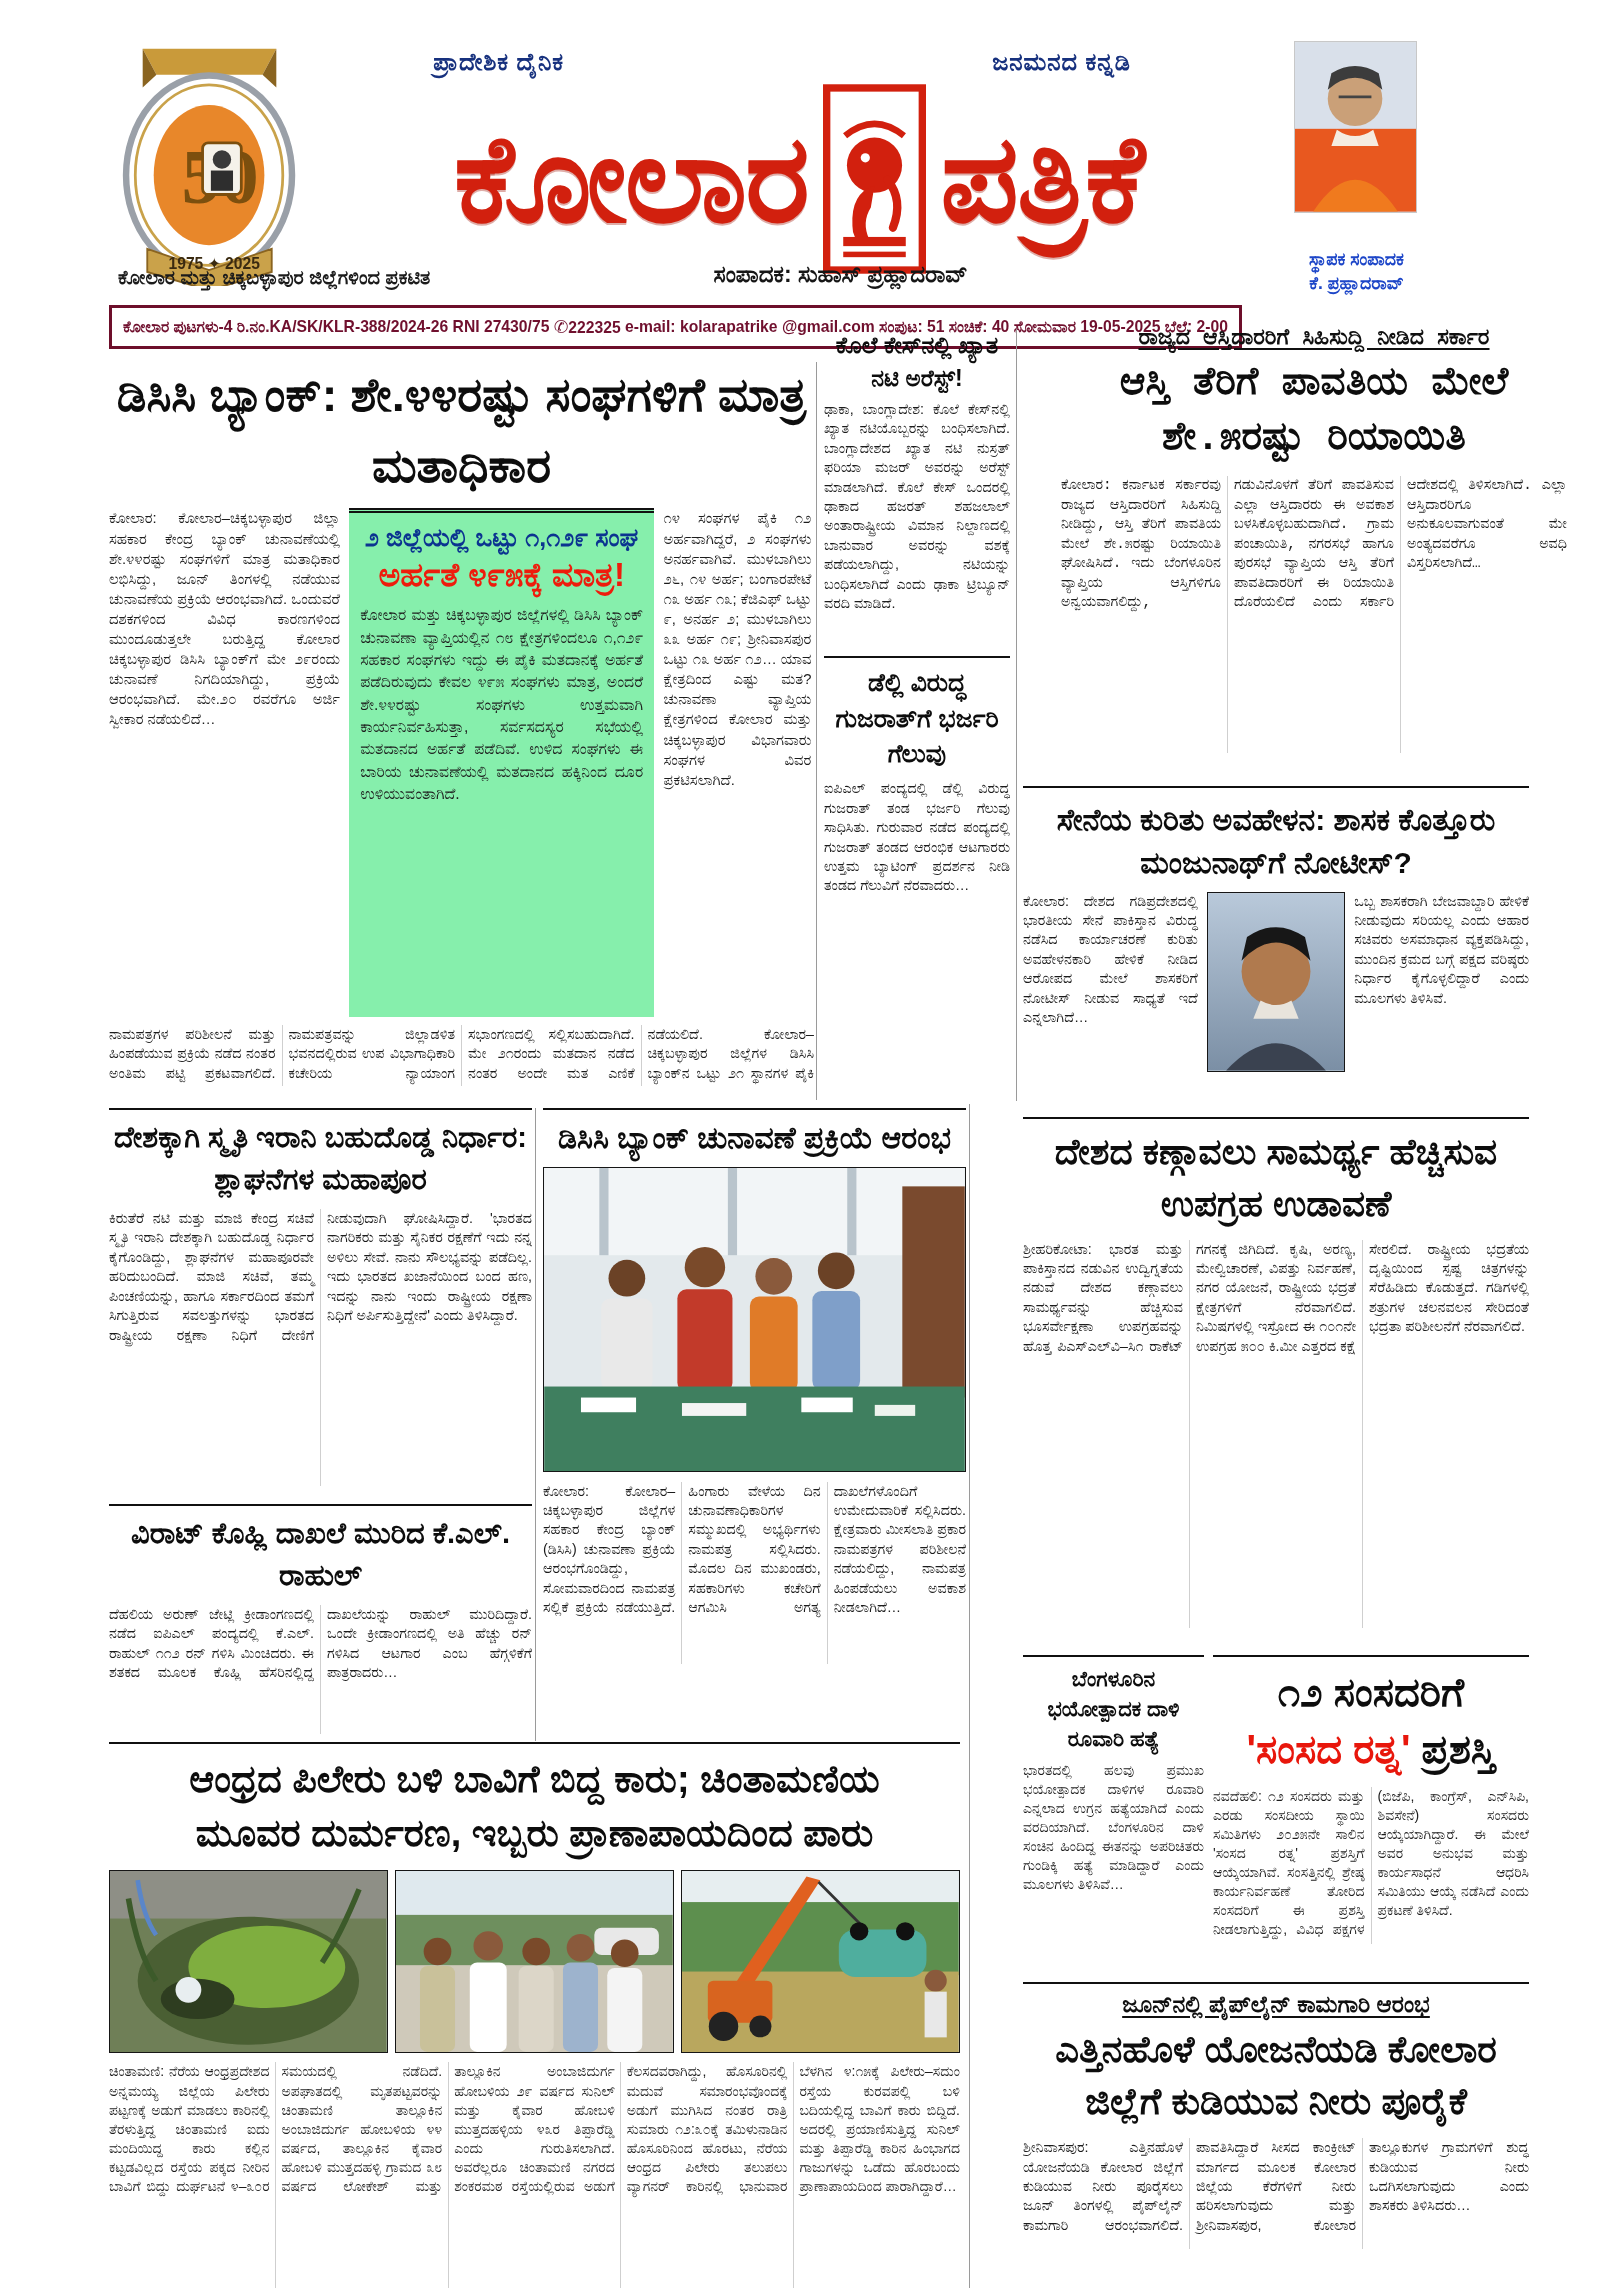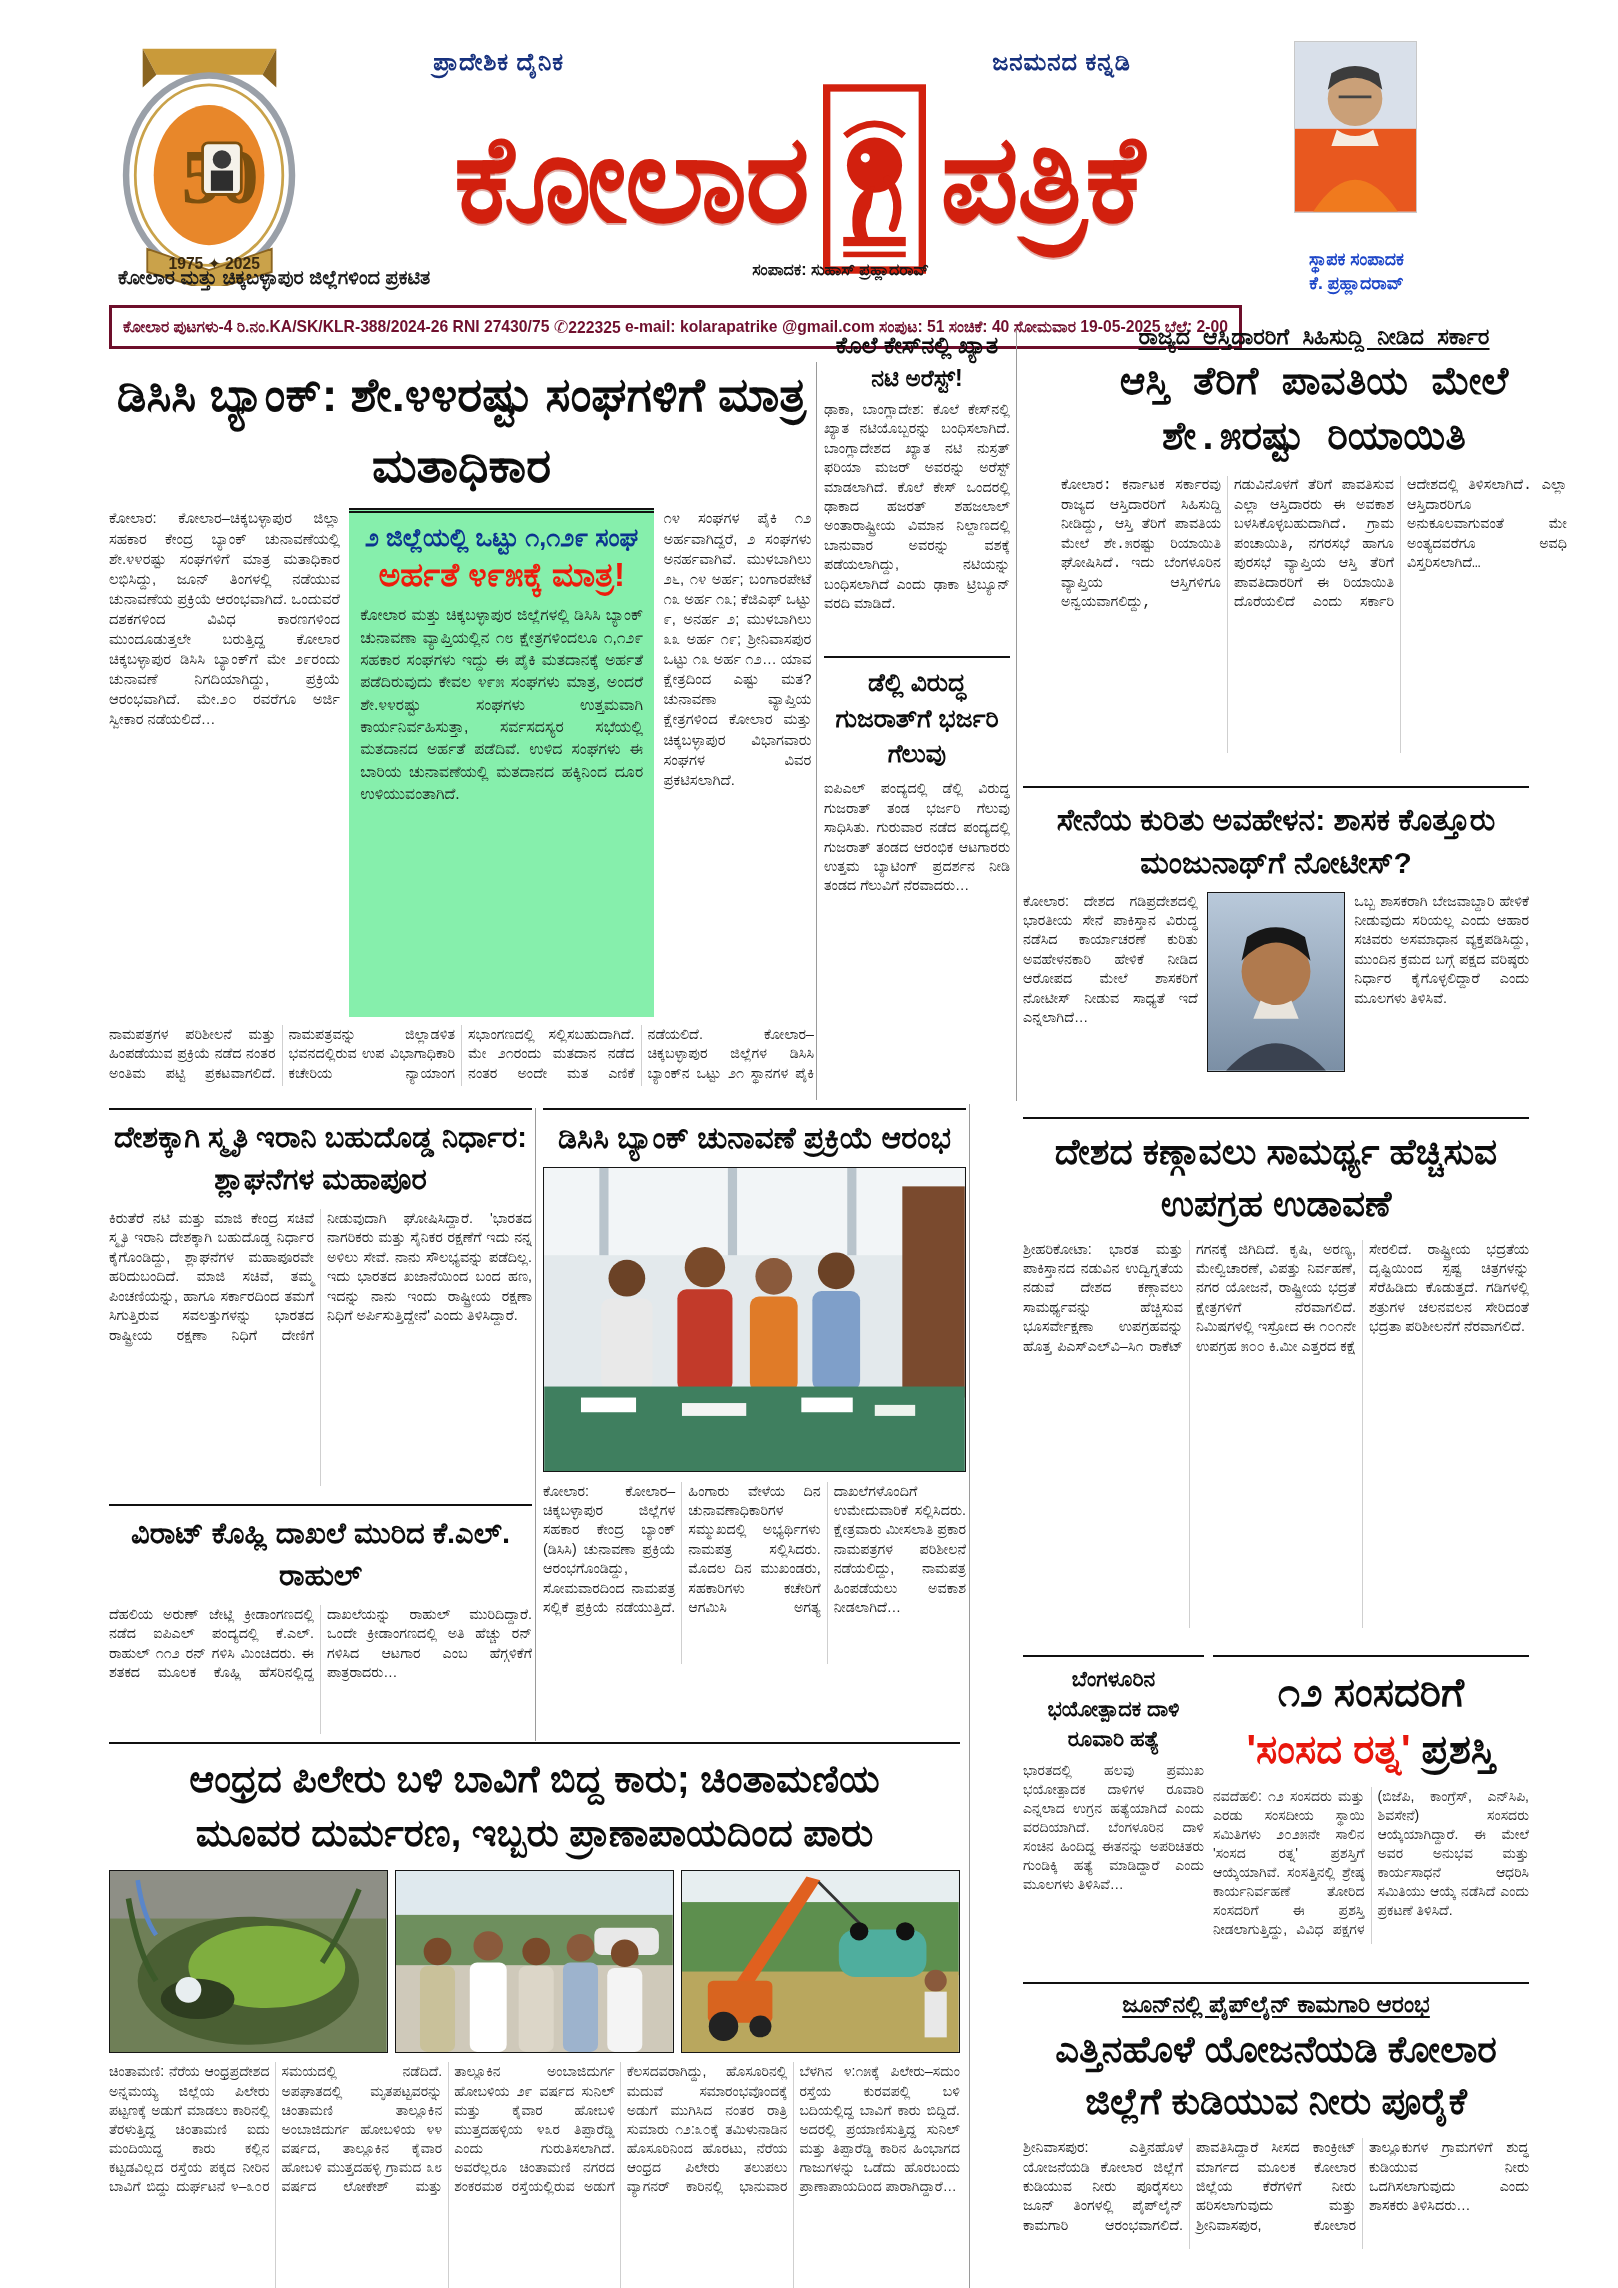--- a/index.html
+++ b/index.html
@@ -9,21 +9,21 @@
   .center{text-align:center;}
   .vrule{position:absolute;width:0.9px;background:#9a9a9a;}
 
   
   .tagline{font-size:24px;font-weight:800;color:#17317e;letter-spacing:0.9px;}
   .brand-row{display:flex;align-items:center;justify-content:center;gap:14.8px;}
   .brand-word{font-size:122px;font-weight:900;color:#d2200e;line-height:1;letter-spacing:-1.8px;
               text-shadow:0 1.8px 0 rgba(160,20,5,.35);}
   .emblem-box{width:103px;height:190px;flex:0 0 auto;}
   .publish-line{font-size:19.4px;font-weight:700;color:#1b1b1b;}
-  .editor-line{font-size:16px;font-weight:800;color:#161616;}
+  .editor-line{font-size:23px;font-weight:800;color:#161616;}
   .founder-label{font-size:17.5px;font-weight:800;color:#1d46c8;line-height:1.35;}
 
   
   .infobar{border:3.7px solid #6d0e2a;display:flex;align-items:center;justify-content:space-between;
            padding:0 11px;box-sizing:border-box;font-size:15.7px;font-weight:800;color:#70102e;white-space:nowrap;}
   .infobar .eng{color:#70102e;}
   .phone-ic{font-size:17.5px;}
 
   
   .story{position:absolute;overflow:hidden;box-sizing:border-box;}

